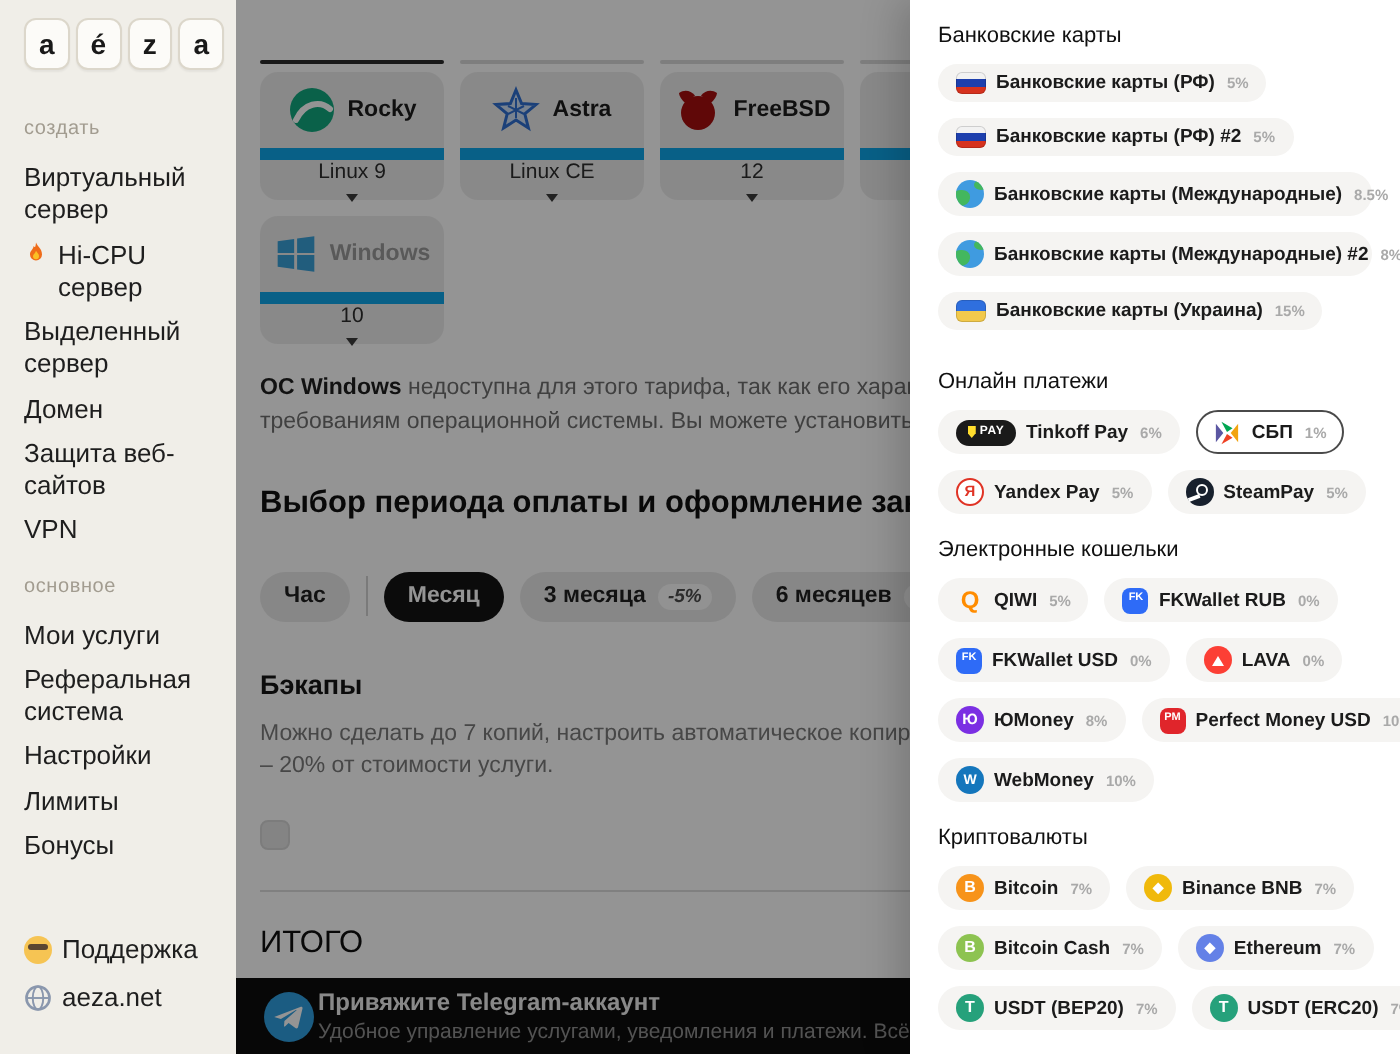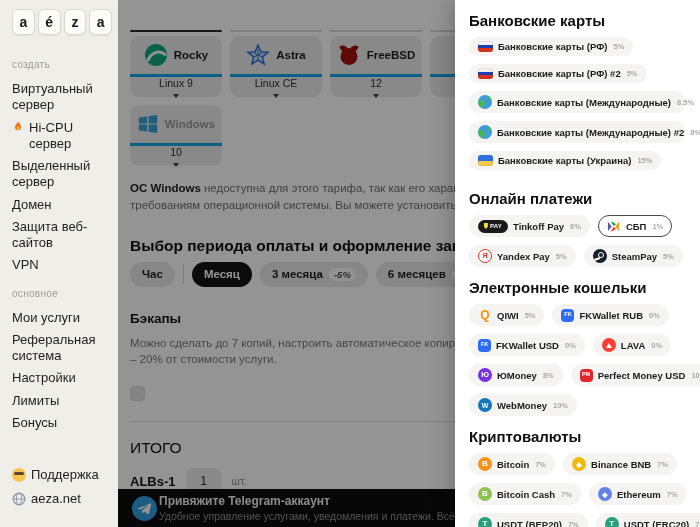--- a/index.html
+++ b/index.html
@@ -38,36 +38,36 @@
   .main-inner{padding-left:12px;width:540px;}
   .dim-overlay{position:absolute;inset:0;background:rgba(0,0,0,.42);z-index:5;cursor:pointer;}
 
   .cards-row{display:flex;gap:8px;margin-top:30px;}
   .os-card{width:92px;flex:0 0 auto;cursor:pointer;}
   .os-ind{height:2px;border-radius:2px;background:#d9d9d9;}
   .os-card.active .os-ind{background:#2b2b2b;}
   .os-body{
     margin-top:4px;height:38px;background:#ededed;border-radius:9px 9px 0 0;
     display:flex;align-items:center;justify-content:center;gap:6px;
-    font-size:11.5px;font-weight:bold;color:#1c1c1c;border-bottom:3px solid #0ea5e9;
+    font-size:11.5px;font-weight:bold;color:#1c1c1c;border-bottom:6px solid #0ea5e9;
   }
   .os-card.disabled .os-name{color:#9a9a9a;}
   .os-dd{
     height:20px;background:#ededed;border-radius:0 0 9px 9px;
     display:flex;align-items:center;justify-content:center;gap:5px;
     font-size:10.5px;color:#2d2d2d;cursor:pointer;flex-direction:column;
   }
   .caret{width:0;height:0;border-left:3.5px solid transparent;border-right:3.5px solid transparent;border-top:4.5px solid #3c3c3c;}
   .row2{margin-top:4px;}
 
   .warning{margin-top:14px;font-size:11.5px;line-height:1.5;color:#6f6f6f;width:530px;}
   .warning b{color:#1f1f1f;}
 
   .section-h{font-size:15.5px;font-weight:bold;color:#101010;margin-top:22px;}
-  .period-row{display:flex;align-items:center;gap:8px;margin-top:7px;}
+  .period-row{display:flex;align-items:center;gap:8px;margin-top:25px;}
   .pill{
     height:25px;padding:0 12px;border-radius:14px;background:#e9e9e9;
     font-size:11.5px;font-weight:600;color:#1f1f1f;display:inline-flex;align-items:center;gap:6px;
     white-space:nowrap;cursor:pointer;flex:0 0 auto;
   }
   .pill.selected{background:#141414;color:#fff;}
   .disc{font-size:9.5px;font-style:italic;color:#4d4d4d;background:#fbfbfb;border-radius:8px;padding:1px 5px;font-weight:600;}
   .vdiv{width:1px;height:20px;background:#d2d2d2;}
 
   .sub-h{font-size:13.5px;font-weight:bold;color:#161616;margin-top:24px;}
@@ -95,21 +95,21 @@
   .b-text{overflow:hidden;white-space:nowrap;}
   .b-title{font-size:12px;font-weight:bold;color:#ededed;}
   .b-sub{font-size:10.5px;color:#8f8f8f;margin-top:2px;}
 
   
   .paypanel{
     position:absolute;left:455px;top:0;bottom:0;width:245px;box-sizing:border-box;
     background:#fff;z-index:10;box-shadow:-6px 0 18px rgba(0,0,0,.18);
     padding:10px 14px;overflow:hidden;
   }
-  .pay-h{font-size:15px;font-weight:bold;color:#101010;margin:12px 0 8px;}
+  .pay-h{font-size:11px;font-weight:normal;color:#101010;margin:12px 0 8px;}
   .pay-h.first{margin-top:2px;}
   .pay-col .pay-pill{margin-bottom:8px;}
   .pay-row{display:flex;gap:8px;margin-bottom:8px;}
   .pay-pill{
     display:inline-flex;align-items:center;gap:5px;background:#f5f4f2;
     border:1.5px solid transparent;border-radius:13px;padding:3px 8px;
     font-size:9.5px;font-weight:600;color:#1b1b1b;cursor:pointer;white-space:nowrap;
     flex:0 0 auto;max-width:100%;box-sizing:border-box;
   }
   .pay-pill.selected{background:#fff;border-color:#4a4a4a;}

